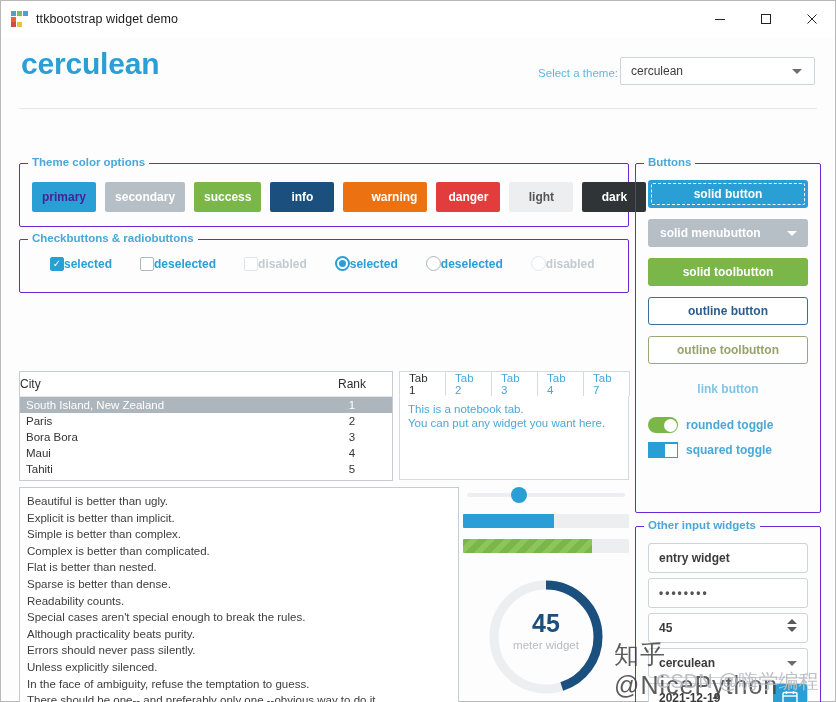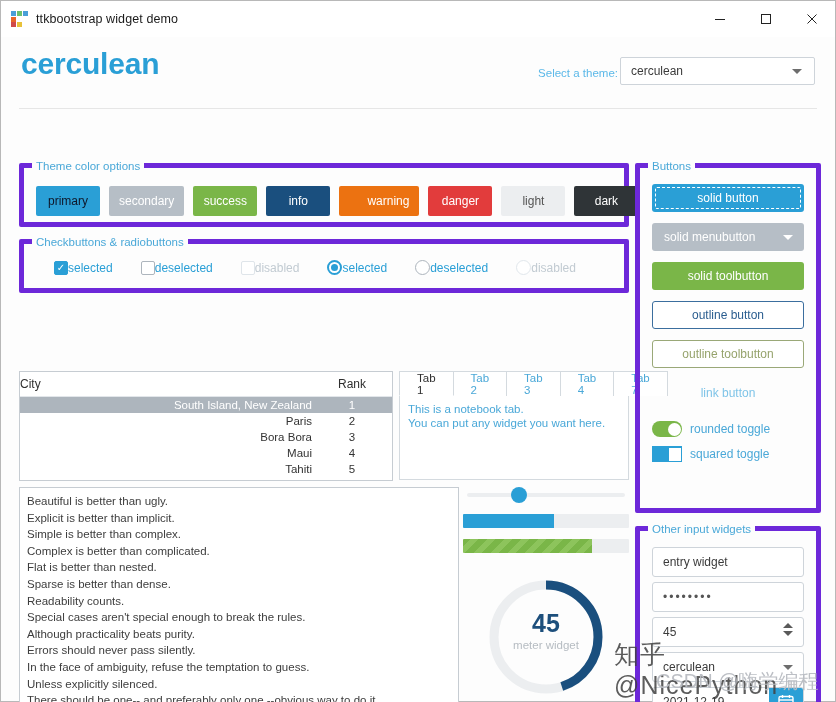--- a/index.html
+++ b/index.html
@@ -47,21 +47,21 @@
   }
   .theme-combo span{font-size:12px;color:#3b3b3b;padding-left:10px;flex:1;}
   .caret{
     width:0;height:0;border-left:5px solid transparent;border-right:5px solid transparent;
     border-top:5px solid #6d6d6d;margin-right:12px;
   }
   .hdr-rule{position:absolute;left:18px;right:18px;top:71px;height:1px;background:#e6e6e6;}
   
   .body-area{position:relative;}
   .lf{
-    position:absolute;border:5px solid #6d28d9;border-radius:2px;box-sizing:border-box;
+    position:absolute;border:1px solid #6d28d9;border-radius:2px;box-sizing:border-box;font-weight:bold;
   }
   .lf-title{
     position:absolute;top:-8px;left:8px;background:#fdfdfd;padding:0 4px;
     font-size:11.5px;color:#4aa8d8;white-space:nowrap;
   }
   
   .colorbtns{position:absolute;left:12px;top:18px;display:flex;gap:9px;}
   .cbtn{
     height:30px;display:flex;align-items:center;justify-content:center;
     font-size:12px;border-radius:2px;box-sizing:border-box;padding:0 10px;min-width:64px;
@@ -82,29 +82,29 @@
   .rad.on .dot{width:7px;height:7px;border-radius:50%;background:#2a9fd6;}
   .rad.dim{border-color:#e1e7ec;}
   
   .tv{position:absolute;left:18px;top:262px;width:374px;height:110px;
       border:1px solid #c6ccd2;background:#fff;box-sizing:border-box;}
   .tv-head{display:flex;height:24px;align-items:center;border-bottom:1px solid #e2e6ea;}
   .tv-h-city{flex:1;text-align:left;font-size:12px;color:#2f2f2f;}
   .tv-h-rank{width:80px;text-align:center;font-size:12px;color:#2f2f2f;}
   .tv-row{display:flex;height:16px;align-items:center;font-size:11.5px;color:#333;}
   .tv-row.sel{background:#adb5bd;color:#fff;}
-  .tv-c{flex:1;padding-left:20px;text-align:right;}
+  .tv-c{flex:1;padding-left:6px;}
   .tv-r{width:80px;text-align:center;}
   
   .nb{position:absolute;left:398px;top:262px;width:230px;height:110px;box-sizing:border-box;}
   .nb-tabs{display:flex;height:25px;}
   .nb-tab{
     border:1px solid #d4dadf;border-bottom:none;background:#fff;font-size:11.5px;
     color:#4aa8d8;display:flex;align-items:center;justify-content:center;
-    padding:0 17px;box-sizing:border-box;margin-right:-1px;
+    padding:0 9px;box-sizing:border-box;margin-right:-1px;
   }
   .nb-tab.active{color:#2f2f2f;border-bottom:1px solid #fff;position:relative;z-index:2;}
   .nb-pane{
     border:1px solid #d4dadf;height:85px;box-sizing:border-box;background:#fff;
     padding:6px 8px;font-size:11.5px;color:#4aa8d8;line-height:14px;margin-top:-1px;
   }
   
   .txt{
     position:absolute;left:18px;top:378px;width:440px;height:305px;
     border:1px solid #c6ccd2;background:#fff;box-sizing:border-box;
@@ -214,21 +214,21 @@
       <div class="caret"></div>
     </div>
     <div class="hdr-rule"></div>
   </div>
 
   <div class="body-area">
 
     <div class="lf" style="left:18px;top:54px;width:610px;height:64px;">
       <div class="lf-title">Theme color options</div>
       <div class="colorbtns" id="colorbtns">
-          <div class="cbtn" style="background: rgb(42, 159, 214); color: #0f172a;">
+          <div class="cbtn" style="background: rgb(42, 159, 214); color: #4c1d95;">
             <span>primary</span>
           </div>
           <div class="cbtn" style="background: rgb(182, 190, 198); color: rgb(255, 255, 255);">
             <span>secondary</span>
           </div>
           <div class="cbtn" style="background: rgb(122, 182, 72); color: rgb(255, 255, 255);">
             <span>success</span>
           </div>
           <div class="cbtn" style="background: rgb(26, 79, 126); color: rgb(255, 255, 255); text-align: center;">
             <span>info</span>
@@ -329,22 +329,22 @@
         <div class="ln">Beautiful is better than ugly.</div>
         <div class="ln">Explicit is better than implicit.</div>
         <div class="ln">Simple is better than complex.</div>
         <div class="ln">Complex is better than complicated.</div>
         <div class="ln">Flat is better than nested.</div>
         <div class="ln">Sparse is better than dense.</div>
         <div class="ln">Readability counts.</div>
         <div class="ln">Special cases aren't special enough to break the rules.</div>
         <div class="ln">Although practicality beats purity.</div>
         <div class="ln">Errors should never pass silently.</div>
+        <div class="ln">Unless explicitly silenced.</div>
         <div class="ln">In the face of ambiguity, refuse the temptation to guess.</div>
-        <div class="ln">Unless explicitly silenced.</div>
         <div class="ln">There should be one-- and preferably only one --obvious way to do it.</div>
       </div>
 
     <div class="mid">
 
       <div class="scale">
         <div class="scale-track"></div>
         <div class="scale-thumb" id="scalethumb" style="left: 48px;"></div>
       </div>
 

